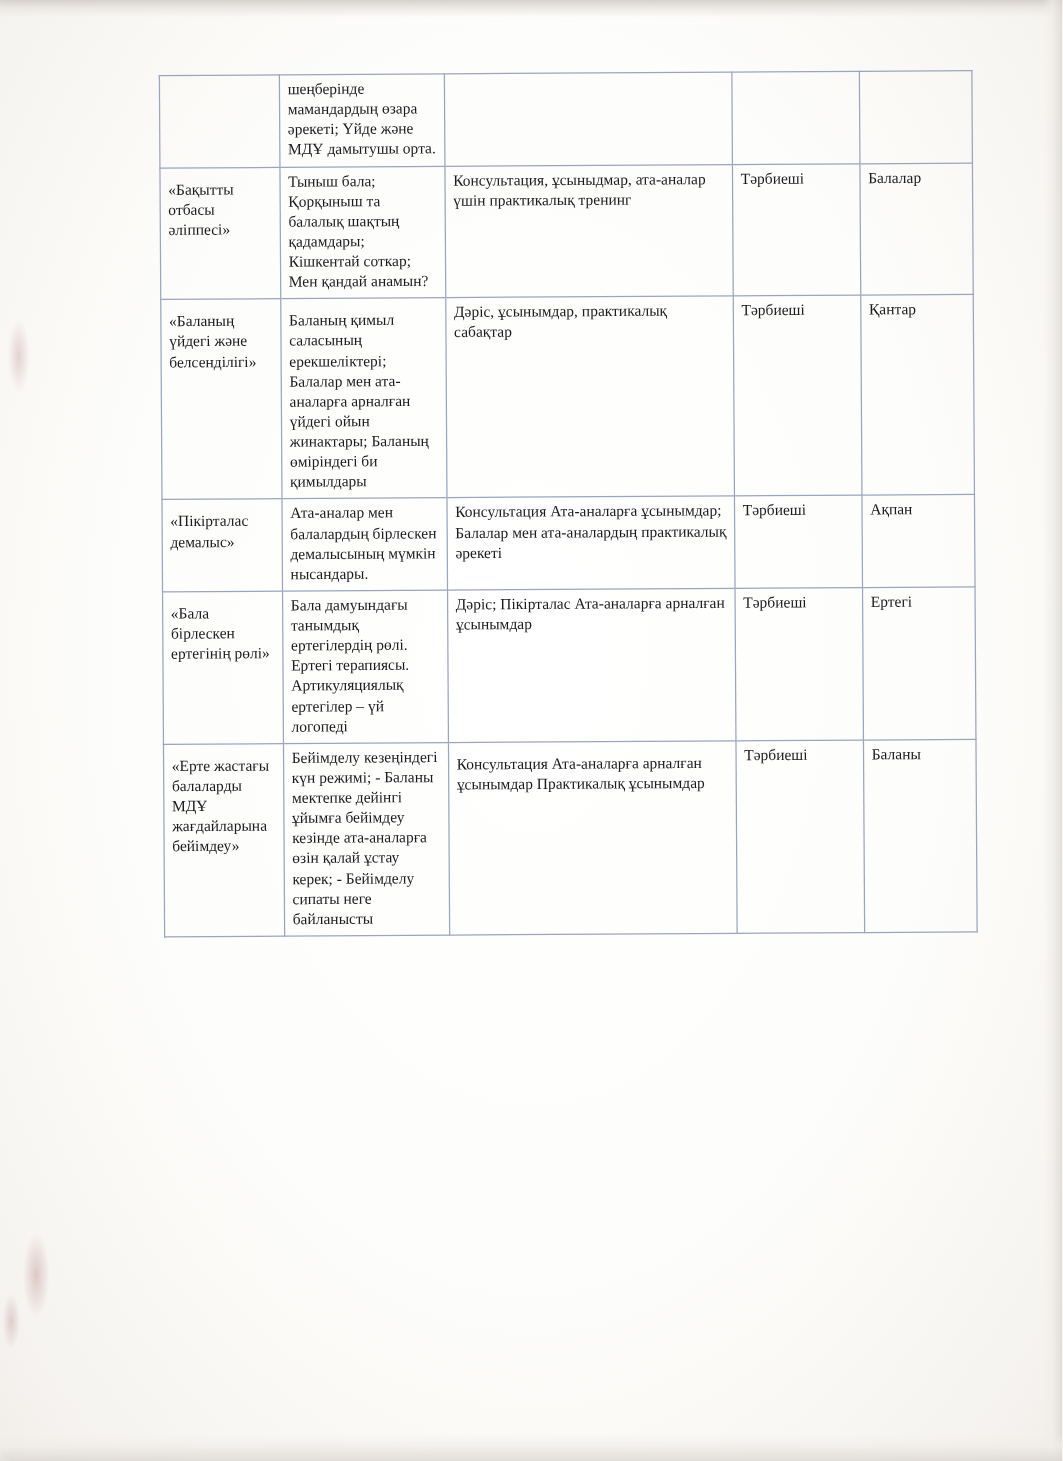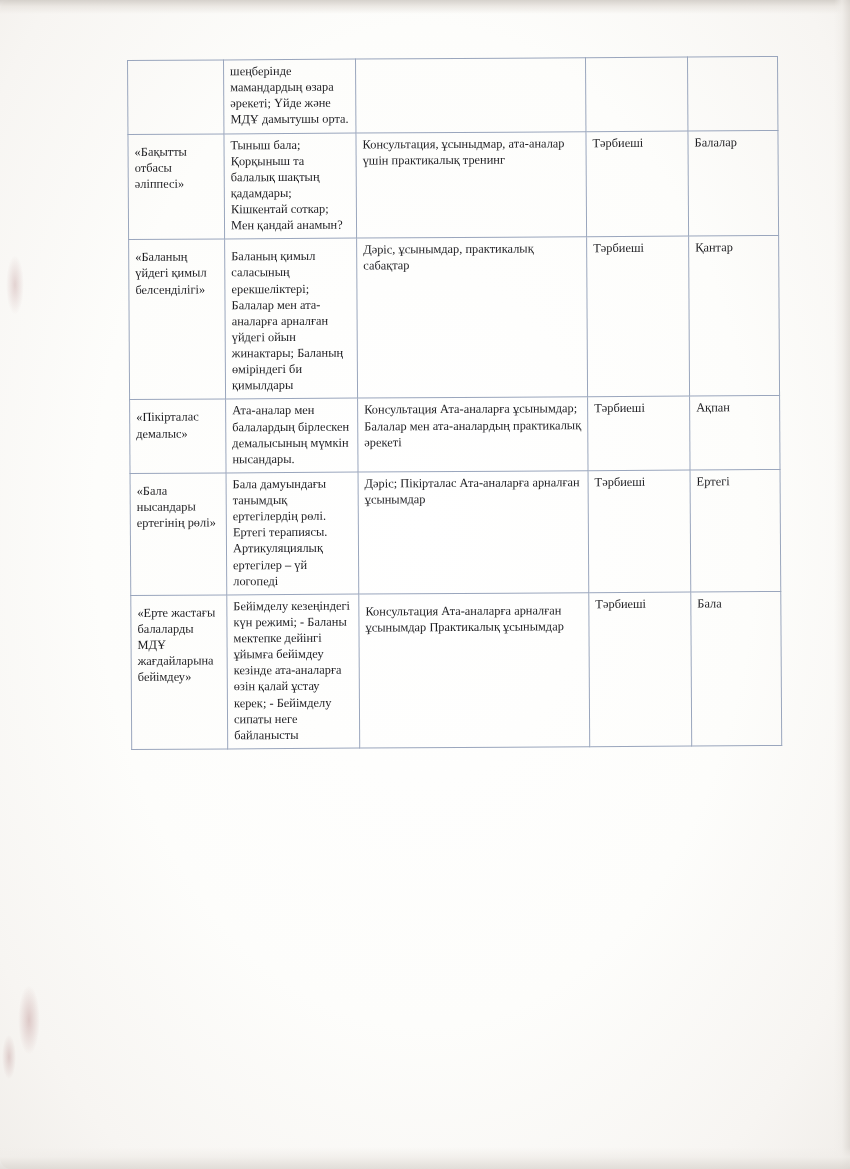--- a/index.html
+++ b/index.html
@@ -149,21 +149,21 @@
           <td>
               <div class="cell-lines">Тәрбиеші</div>
             </td>
           <td>
               <div class="cell-lines">Балалар</div>
             </td>
         </tr>
         <tr>
           <td>
               <div class="cell-lines cell-top-pad">«Баланың
-үйдегі қимыл
+үйдегі және
 белсенділігі»</div>
             </td>
           <td>
               <div class="cell-lines cell-top-pad">Баланың қимыл
 саласының
 ерекшеліктері;
 Балалар мен ата-
 аналарға
 арналған үйдегі
 ойын
@@ -205,21 +205,21 @@
           <td>
               <div class="cell-lines">Тәрбиеші</div>
             </td>
           <td>
               <div class="cell-lines">Ақпан</div>
             </td>
         </tr>
         <tr>
           <td>
               <div class="cell-lines cell-top-pad">«Бала
-нысандары
+бірлескен
 ертегінің рөлі»</div>
             </td>
           <td>
               <div class="cell-lines">Бала
 дамуындағы
 танымдық
 ертегілердің
 рөлі.
 Ертегі
 терапиясы.
@@ -266,19 +266,19 @@
           <td>
               <div class="cell-lines cell-top-pad">Консультация
 Ата-аналарға арналған
 ұсынымдар
 Практикалық ұсынымдар</div>
             </td>
           <td>
               <div class="cell-lines">Тәрбиеші</div>
             </td>
           <td>
-              <div class="cell-lines">Бала</div>
+              <div class="cell-lines">Баланы</div>
             </td>
         </tr>
       </tbody>
     </table>
   </div>
 </div>
 
 </body></html>

